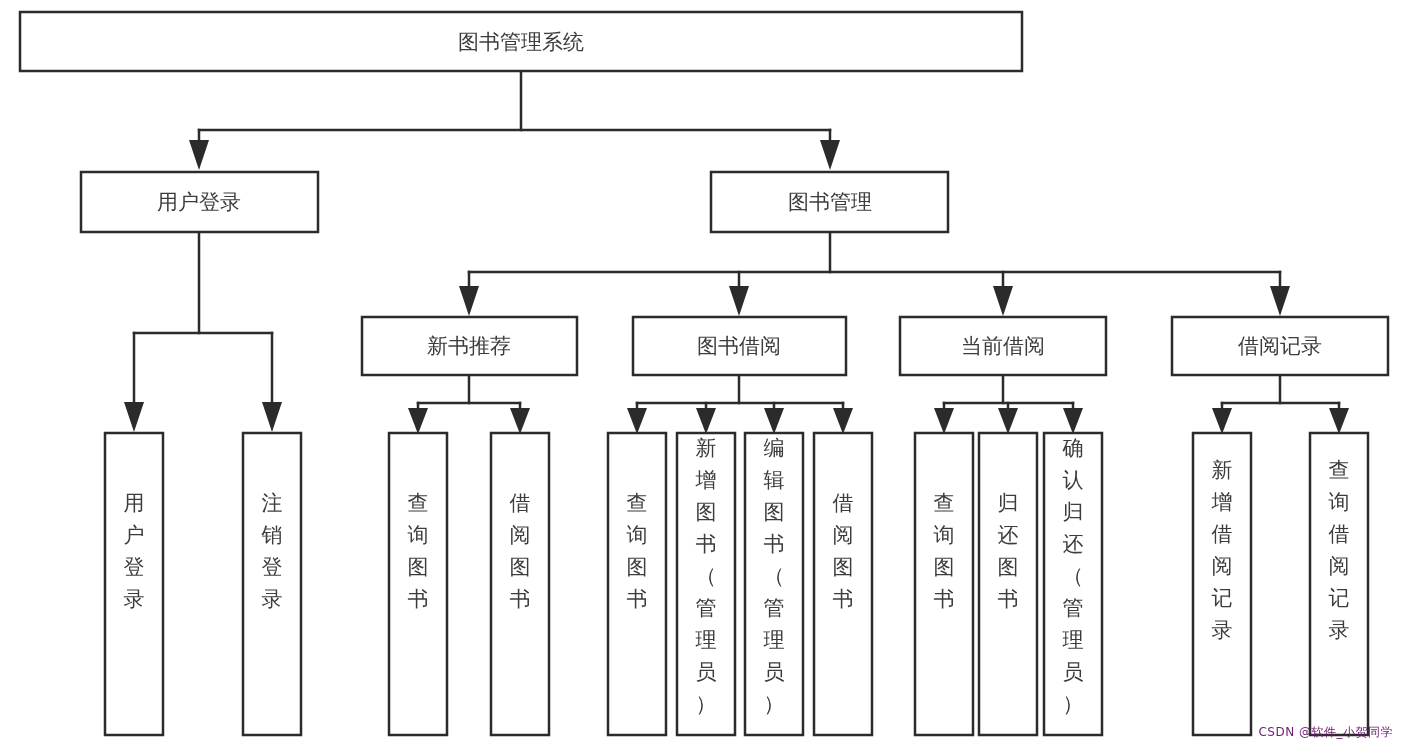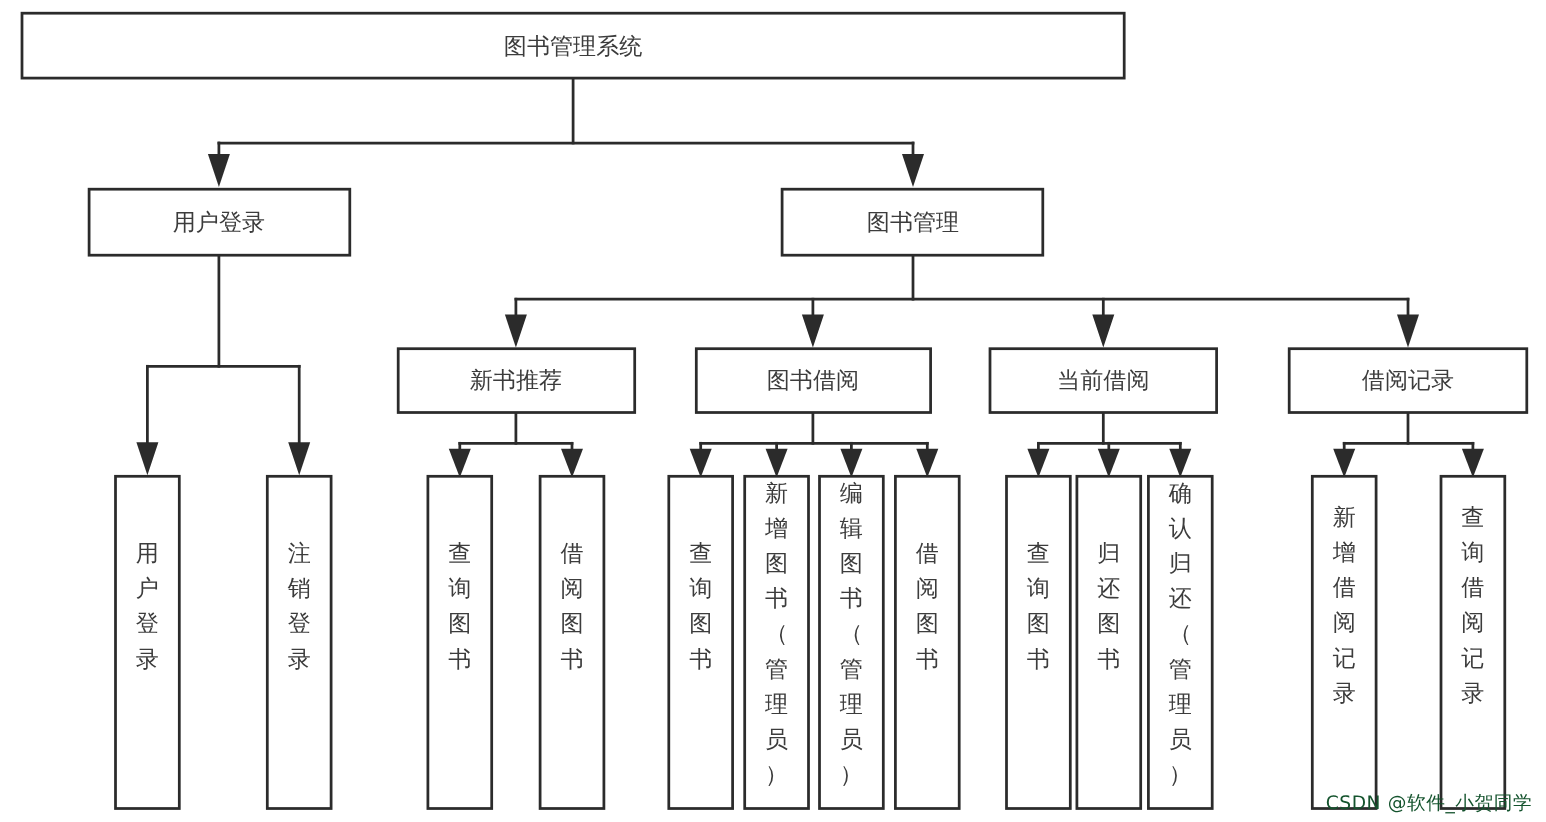--- a/index.html
+++ b/index.html
@@ -53,22 +53,22 @@
     fill: #3c3c3c;
     font-family: "DejaVu Sans", "Liberation Sans", sans-serif;
     font-size: 21px;
     text-anchor: middle;
   }
   .watermark {
     position: absolute;
     right: 12px;
     bottom: 6px;
     font-family: "DejaVu Sans", "Liberation Sans", sans-serif;
-    font-size: 17px;
-    color: #14532d;
+    font-size: 12px;
+    color: #701a75;
     letter-spacing: 0.5px;
     white-space: nowrap;
     user-select: none;
     margin-left: 12px;
   }
 </style>
 </head>
 <body>
 
 <div id="diagram-root">

